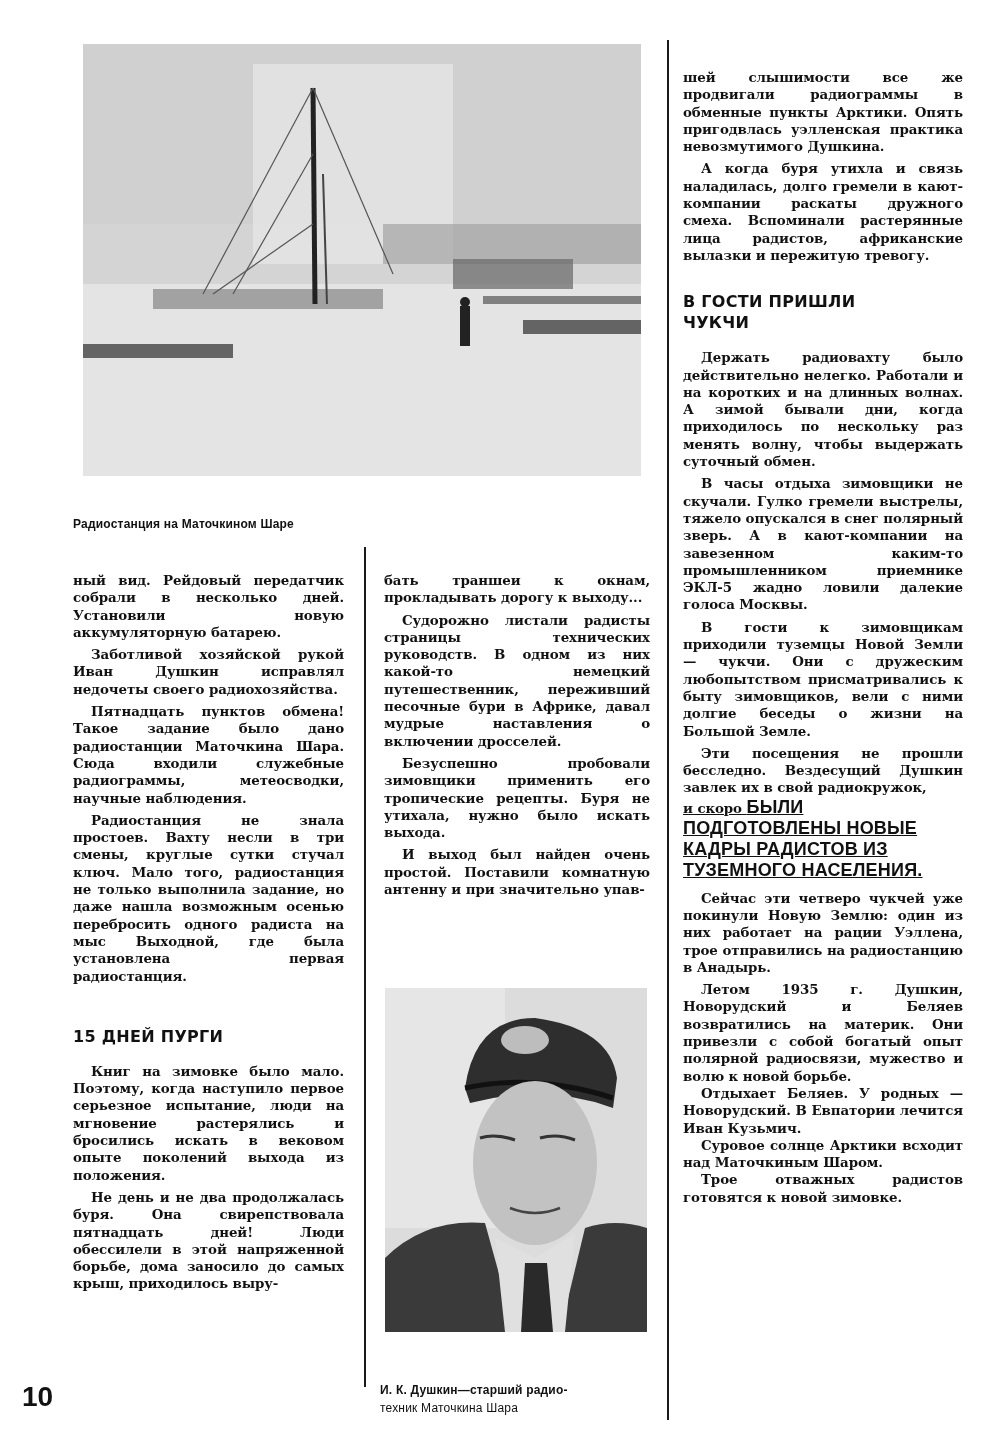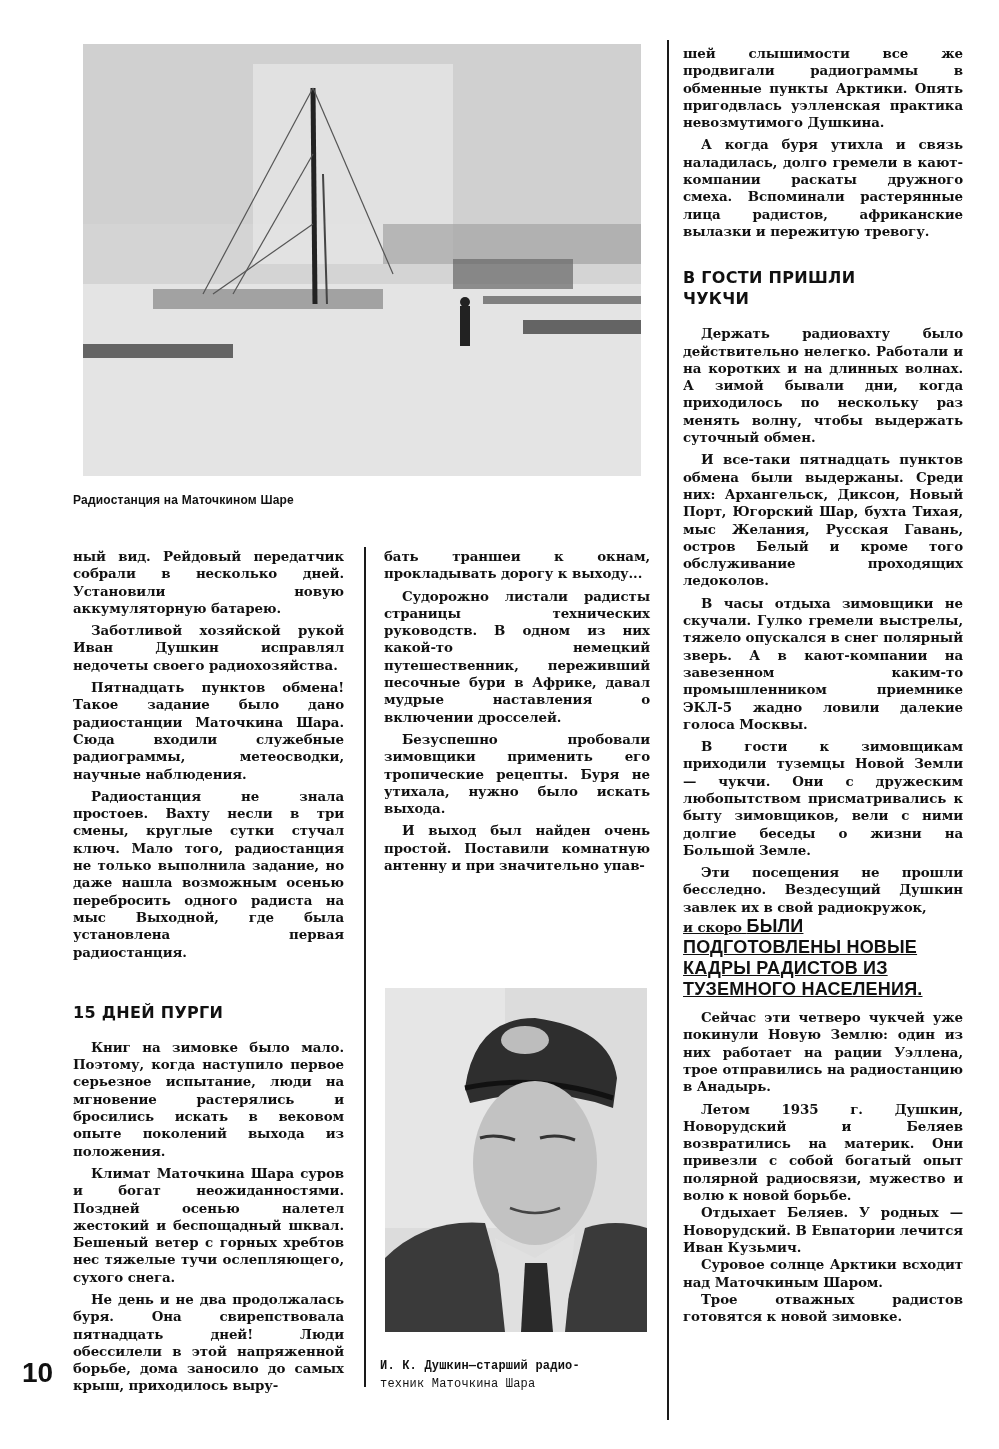--- a/index.html
+++ b/index.html
@@ -1,17 +1,17 @@
 <!DOCTYPE html>
 <html><head>
 <meta charset="utf-8">
 <style>
   html, body { margin:0; padding:0; background:#ffffff; }
   body { width:999px; height:1449px; position:relative; overflow:hidden; color:#111; font-family:"DejaVu Serif", serif; }
-  .abs { position:absolute; }
+  .abs { position:absolute;margin-top:24px; }
   .p { font-family:"DejaVu Serif", serif; font-weight:bold; font-size:13.4px; line-height:17.3px; text-align:justify; margin:0 0 5px 0; text-indent:18px; letter-spacing:-0.1px; }
   .p.noind { text-indent:0; }
   .p.tight { margin-bottom:0; }
   .hd { font-family:"DejaVu Sans", sans-serif; font-weight:bold; font-size:16px; line-height:21px; letter-spacing:0.3px; margin:0; }
   .cap { font-family:"Liberation Sans", sans-serif; font-weight:bold; font-size:12px; line-height:19px; letter-spacing:0.2px; }
   .rule { position:absolute; width:2px; background:#1a1a1a; }
   .big { font-family:"Liberation Sans", sans-serif; font-weight:bold; font-size:18px; line-height:21px; letter-spacing:0.2px; }
   .pagenum { font-family:"Liberation Sans", sans-serif; font-weight:bold; font-size:28px; }
   .photo { position:absolute; overflow:hidden; }
 </style>
@@ -48,21 +48,20 @@
 <div class="abs" style="left:683px; top:45px; width:280px;">
   <p class="p noind">шей слышимости все же продвигали радиограммы в обменные пункты Арктики. Опять пригодвлась уэлленская практика невозмутимого Душкина.</p>
   <p class="p">А когда буря утихла и связь наладилась, долго гремели в кают-компании раскаты дружного смеха. Вспоминали растерянные лица радистов, африканские вылазки и пережитую тревогу.</p>
   <div style="height:22px;"></div>
   <h2 class="hd">
     <span>В ГОСТИ ПРИШЛИ</span><br>
     <span>ЧУКЧИ</span>
   </h2>
   <div style="height:16px;"></div>
   <p class="p">Держать радиовахту было действительно нелегко. Работали и на коротких и на длинных волнах. А зимой бывали дни, когда приходилось по нескольку раз менять волну, чтобы выдержать суточный обмен.</p>
-  <p class="p">И все-таки пятнадцать пунктов обмена были выдержаны. Среди них: Архангельск, Диксон, Новый Порт, Югорский Шар, бухта Тихая, мыс Желания, Русская Гавань, остров Белый и кроме того обслуживание проходящих ледоколов.</p>
   <p class="p">В часы отдыха зимовщики не скучали. Гулко гремели выстрелы, тяжело опускался в снег полярный зверь. А в кают-компании на завезенном каким-то промышленником приемнике ЭКЛ-5 жадно ловили далекие голоса Москвы.</p>
   <p class="p">В гости к зимовщикам приходили туземцы Новой Земли — чукчи. Они с дружеским любопытством присматривались к быту зимовщиков, вели с ними долгие беседы о жизни на Большой Земле.</p>
   <p class="p" style="margin-bottom:0;">Эти посещения не прошли бесследно. Вездесущий Душкин завлек их в свой радиокружок,</p>
   <p class="p noind" style="text-align:left;text-decoration:underline;">
     <span>и скоро</span>
     <span class="big">БЫЛИ ПОДГОТОВЛЕНЫ НОВЫЕ КАДРЫ РАДИСТОВ ИЗ ТУЗЕМНОГО НАСЕЛЕНИЯ.</span>
   </p>
   <div style="height:4px;"></div>
   <p class="p">Сейчас эти четверо чукчей уже покинули Новую Землю: один из них работает на рации Уэллена, трое отправились на радиостанцию в Анадырь.</p>
   <p class="p tight">Летом 1935 г. Душкин, Новорудский и Беляев возвратились на материк. Они привезли с собой богатый опыт полярной радиосвязи, мужество и волю к новой борьбе.</p>
@@ -73,21 +72,20 @@
 
 <div class="abs" style="left:73px; top:548px; width:271px;">
   <p class="p noind">ный вид. Рейдовый передатчик собрали в несколько дней. Установили новую аккумуляторную батарею.</p>
   <p class="p">Заботливой хозяйской рукой Иван Душкин исправлял недочеты своего радиохозяйства.</p>
   <p class="p">Пятнадцать пунктов обмена! Такое задание было дано радиостанции Маточкина Шара. Сюда входили служебные радиограммы, метеосводки, научные наблюдения.</p>
   <p class="p">Радиостанция не знала простоев. Вахту несли в три смены, круглые сутки стучал ключ. Мало того, радиостанция не только выполнила задание, но даже нашла возможным осенью перебросить одного радиста на мыс Выходной, где была установлена первая радиостанция.</p>
   <div style="height:36px;"></div>
   <h2 class="hd">15 ДНЕЙ ПУРГИ</h2>
   <div style="height:16px;"></div>
   <p class="p">Книг на зимовке было мало. Поэтому, когда наступило первое серьезное испытание, люди на мгновение растерялись и бросились искать в вековом опыте поколений выхода из положения.</p>
-  <p class="p">Климат Маточкина Шара суров и богат неожиданностями. Поздней осенью налетел жестокий и беспощадный шквал. Бешеный ветер с горных хребтов нес тяжелые тучи ослепляющего, сухого снега.</p>
   <p class="p">Не день и не два продолжалась буря. Она свирепствовала пятнадцать дней! Люди обессилели в этой напряженной борьбе, дома заносило до самых крыш, приходилось выру-</p>
 </div>
 
 <div class="abs pagenum" style="left:22px; top:1357px;">10</div>
 
 <div class="abs" style="left:384px; top:548px; width:266px;">
   <p class="p noind">бать траншеи к окнам, прокладывать дорогу к выходу...</p>
   <p class="p">Судорожно листали радисты страницы технических руководств. В одном из них какой-то немецкий путешественник, переживший песочные бури в Африке, давал мудрые наставления о включении дросселей.</p>
   <p class="p">Безуспешно пробовали зимовщики применить его тропические рецепты. Буря не утихала, нужно было искать выхода.</p>
   <p class="p">И выход был найден очень простой. Поставили комнатную антенну и при значительно упав-</p>
@@ -103,16 +101,16 @@
     <ellipse cx="150" cy="175" rx="62" ry="82" fill="#c2c2c2"></ellipse>
     <path d="M95 150 Q110 145 130 152" stroke="#333" stroke-width="3" fill="none"></path>
     <path d="M155 150 Q172 145 190 152" stroke="#333" stroke-width="3" fill="none"></path>
     <path d="M125 220 Q150 230 175 220" stroke="#444" stroke-width="2.5" fill="none"></path>
     <path d="M0 344 L0 270 Q40 230 100 235 L130 344 Z" fill="#3a3a3a"></path>
     <path d="M262 344 L262 240 Q230 230 200 240 L175 344 Z" fill="#3a3a3a"></path>
     <path d="M110 250 L150 270 L190 245 L180 344 L120 344 Z" fill="#e0e0e0"></path>
     <path d="M140 275 L162 275 L168 344 L136 344 Z" fill="#2a2a2a"></path>
   </svg>
 </div>
-<div class="abs cap" style="left:380px; top:1357px; width:280px; line-height:18px; font-weight:normal;font-family:Liberation Mono, monospace;">
+<div class="abs cap" style="left:380px; top:1357px; width:280px; line-height:18px; font-weight:normal;">
   <span style="font-weight:bold;">И. К. Душкин—старший радио-</span><br>
   <span>техник Маточкина Шара</span>
 </div>
 
 </body></html>

